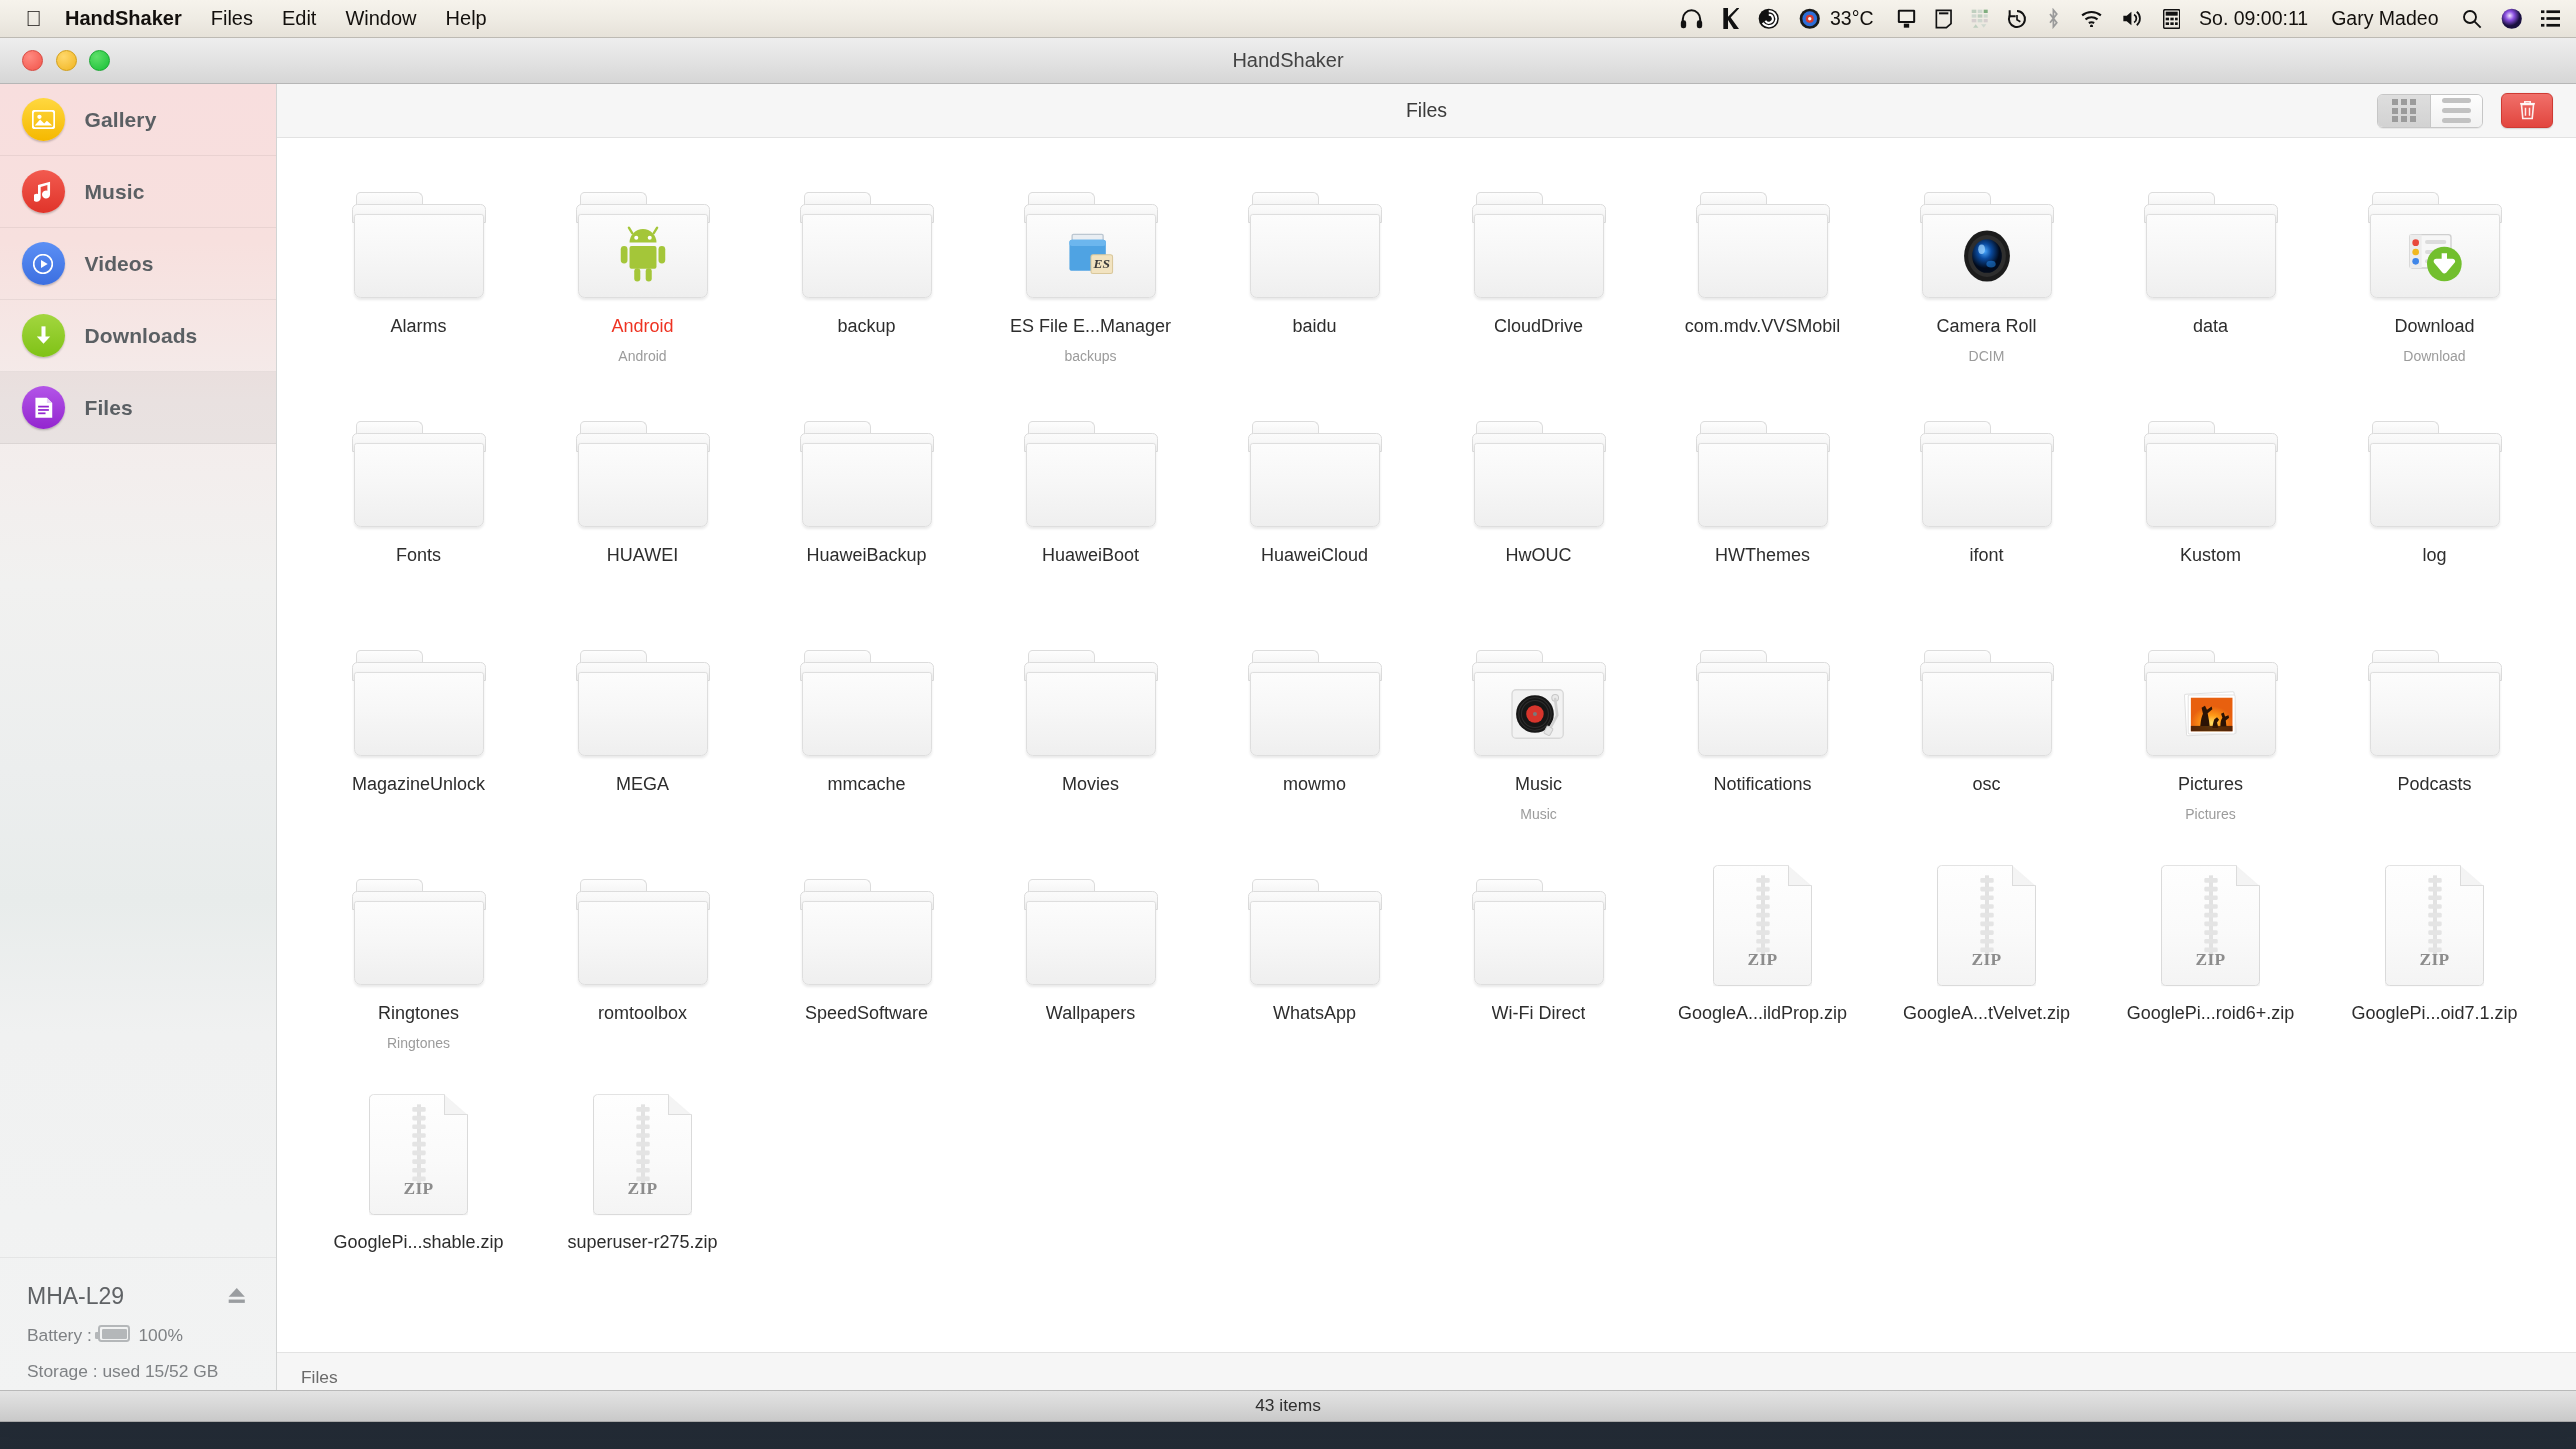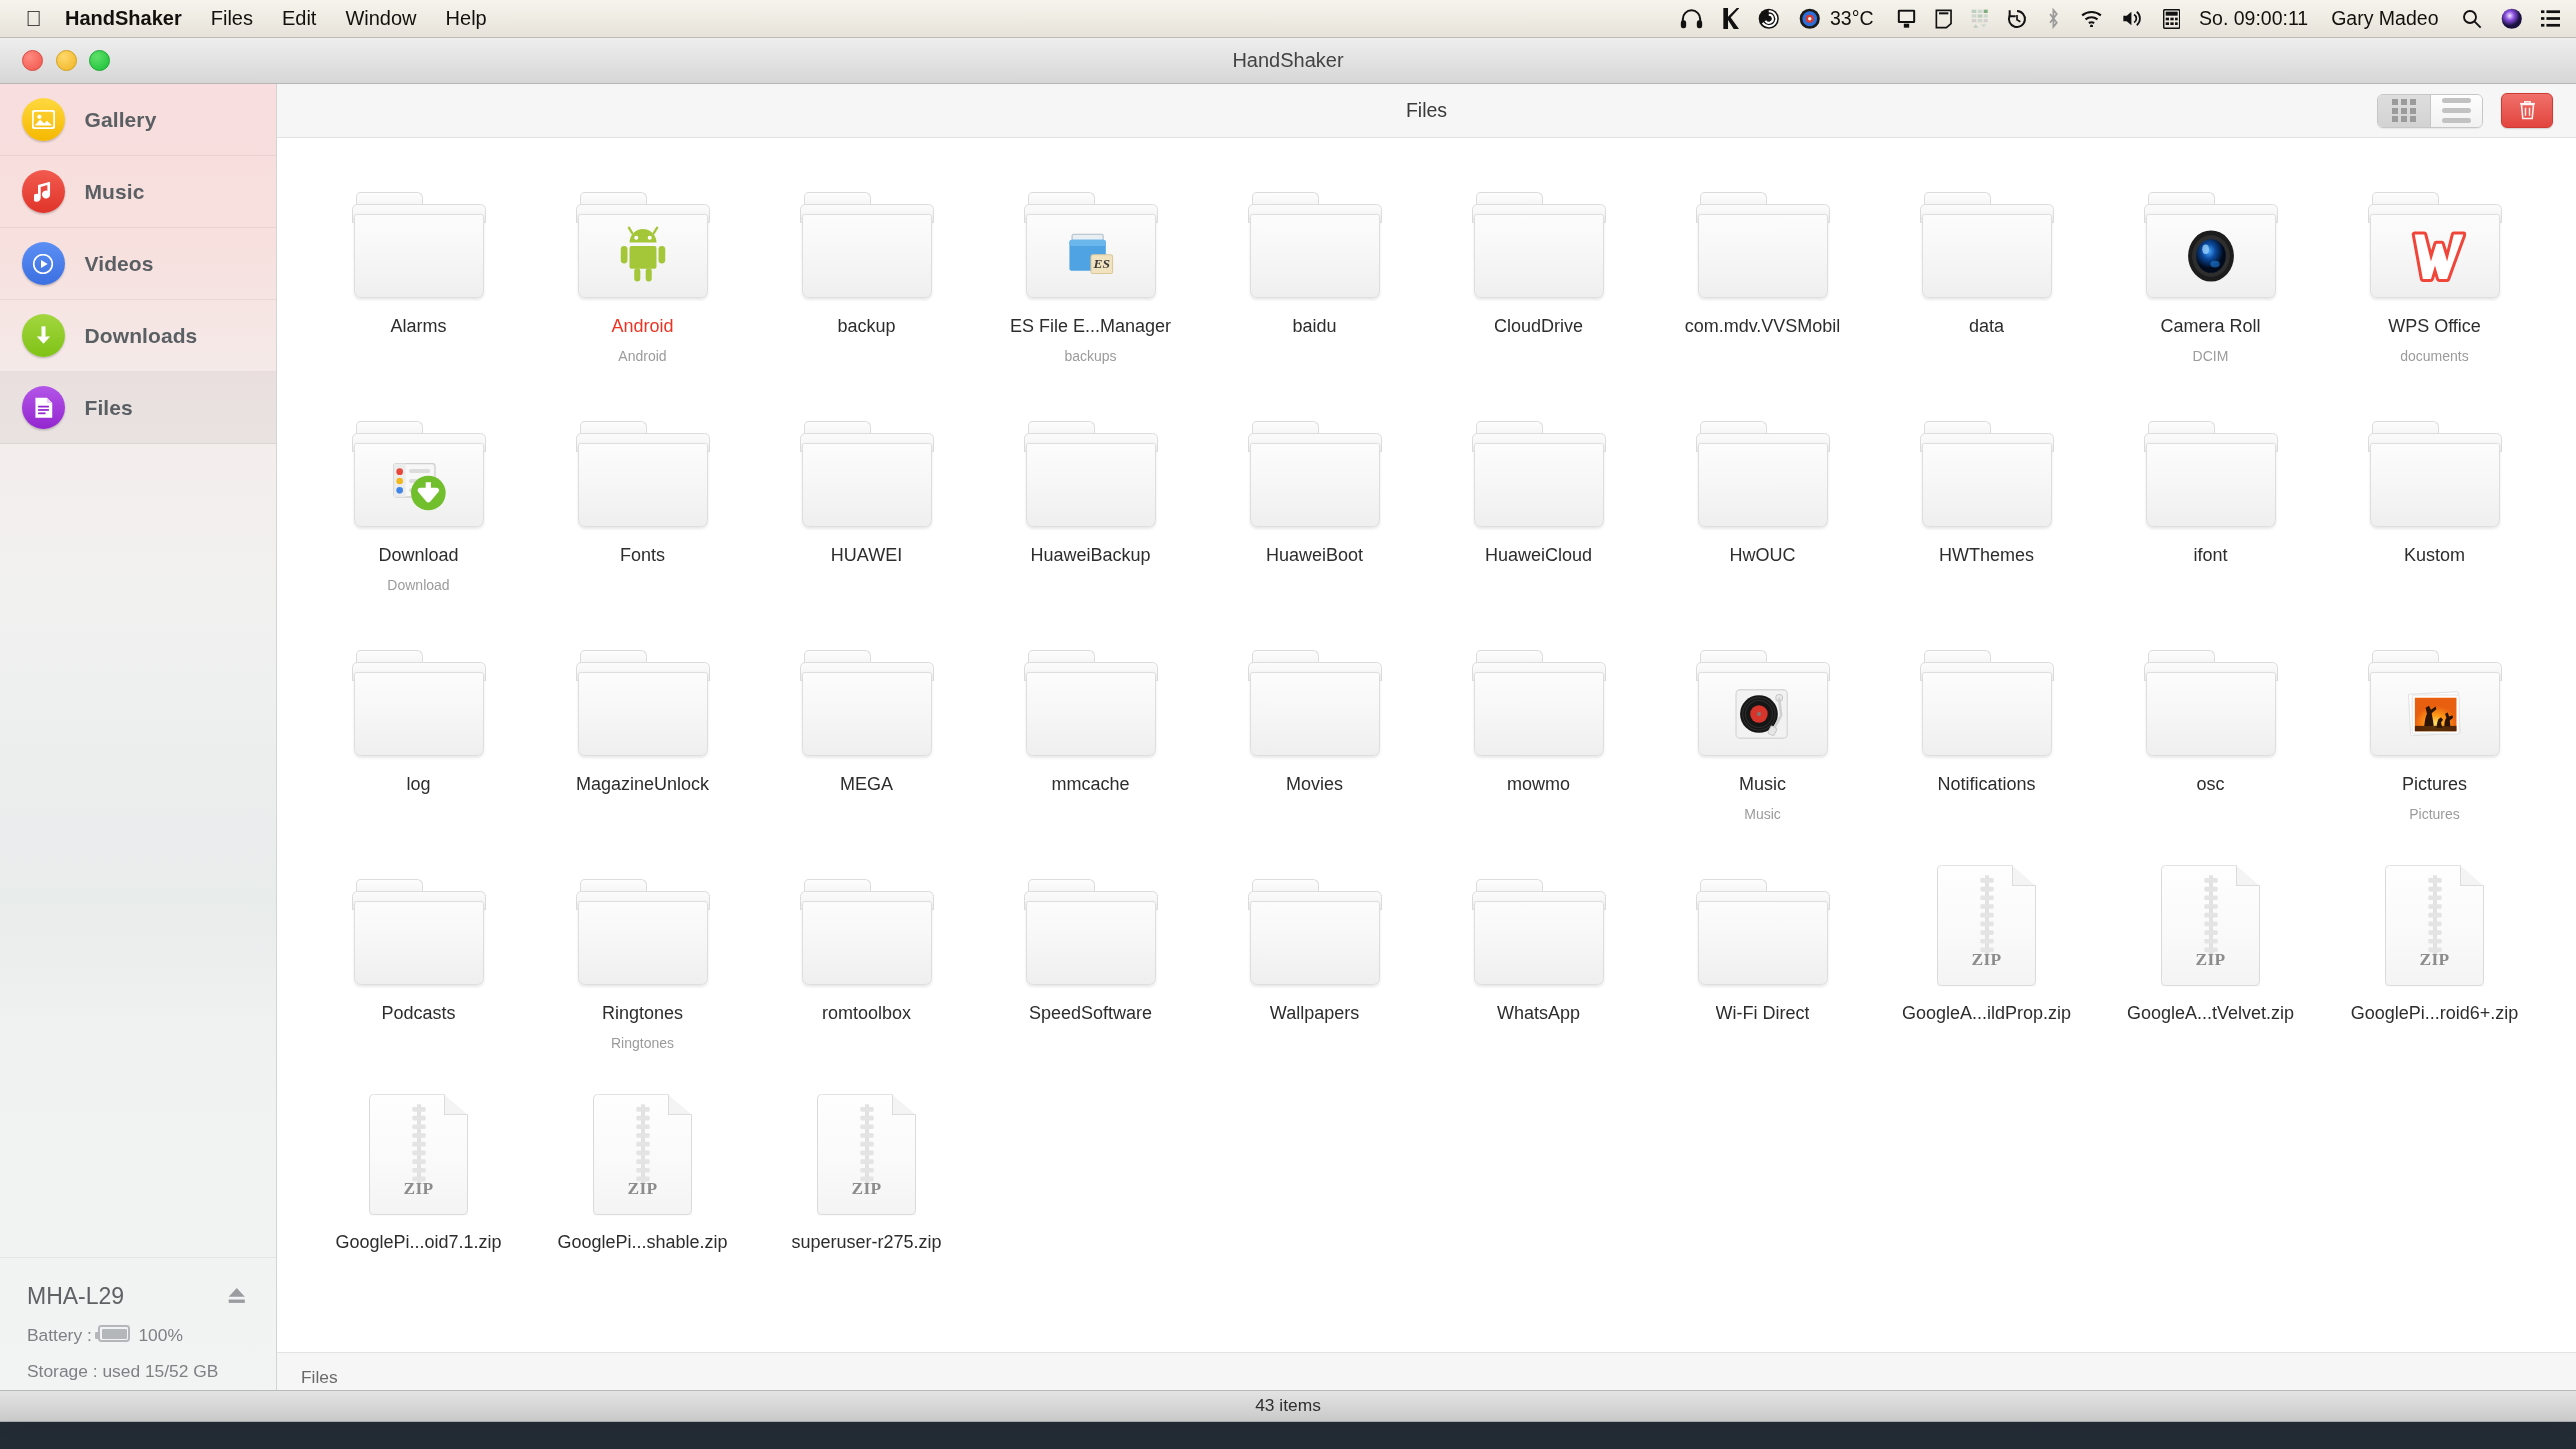--- a/index.html
+++ b/index.html
@@ -597,30 +597,20 @@
       <div class="front"></div>
     </div>
               </div>
               <div class="fname">com.mdv.VVSMobil</div>
             </div>
             <div class="fitem">
               <div class="ficon">
                 <div class="folder">
       <div class="tab"></div>
                   <div class="back"></div>
-      <div class="front"></div>
-    </div>
-              </div>
-              <div class="fname">data</div>
-            </div>
-            <div class="fitem">
-              <div class="ficon">
-                <div class="folder">
-      <div class="tab"></div>
-                  <div class="back"></div>
       <div class="front">
                     <span class="emb">
                       <svg width="62" height="62" viewBox="0 0 92 92">
       <defs>
                           <radialGradient id="lensg" cx="42%" cy="36%">
                             <stop offset="0%" stop-color="#4aa8ff"></stop>
                             <stop offset="45%" stop-color="#0a4a9e"></stop>
                             <stop offset="100%" stop-color="#020b1c"></stop>
                           </radialGradient>
                         </defs>
@@ -635,32 +625,24 @@
     </div>
               </div>
               <div class="fname">Camera Roll</div>
               <div class="fsub">DCIM</div>
             </div>
             <div class="fitem">
               <div class="ficon">
                 <div class="folder">
       <div class="tab"></div>
                   <div class="back"></div>
-      <div class="front">
-                    <span class="emb">
-                      <svg width="62" height="62" viewBox="0 0 92 92">
-      <path d="M16 14h14l10 40 8-26h8l8 26 10-40h14L64 80H52l-6-20-6 20H28z" fill="#fff" stroke="#f0463a" stroke-width="9" stroke-linejoin="round"></path>
-      <path d="M16 14h14l10 40 8-26h8l8 26 10-40h14L64 80H52l-6-20-6 20H28z" fill="#fff"></path>
-    </svg>
-                    </span>
-                  </div>
-    </div>
-              </div>
-              <div class="fname">WPS Office</div>
-              <div class="fsub">documents</div>
+      <div class="front"></div>
+    </div>
+              </div>
+              <div class="fname">data</div>
             </div>
             <div class="fitem">
               <div class="ficon">
                 <div class="folder">
       <div class="tab"></div>
                   <div class="back"></div>
       <div class="front">
                     <span class="emb">
                       <svg width="64" height="62" viewBox="0 0 96 92">
       <rect x="10" y="14" width="62" height="50" rx="4" fill="#f7f7f7" stroke="#cfcfcf" stroke-width="2"></rect>

